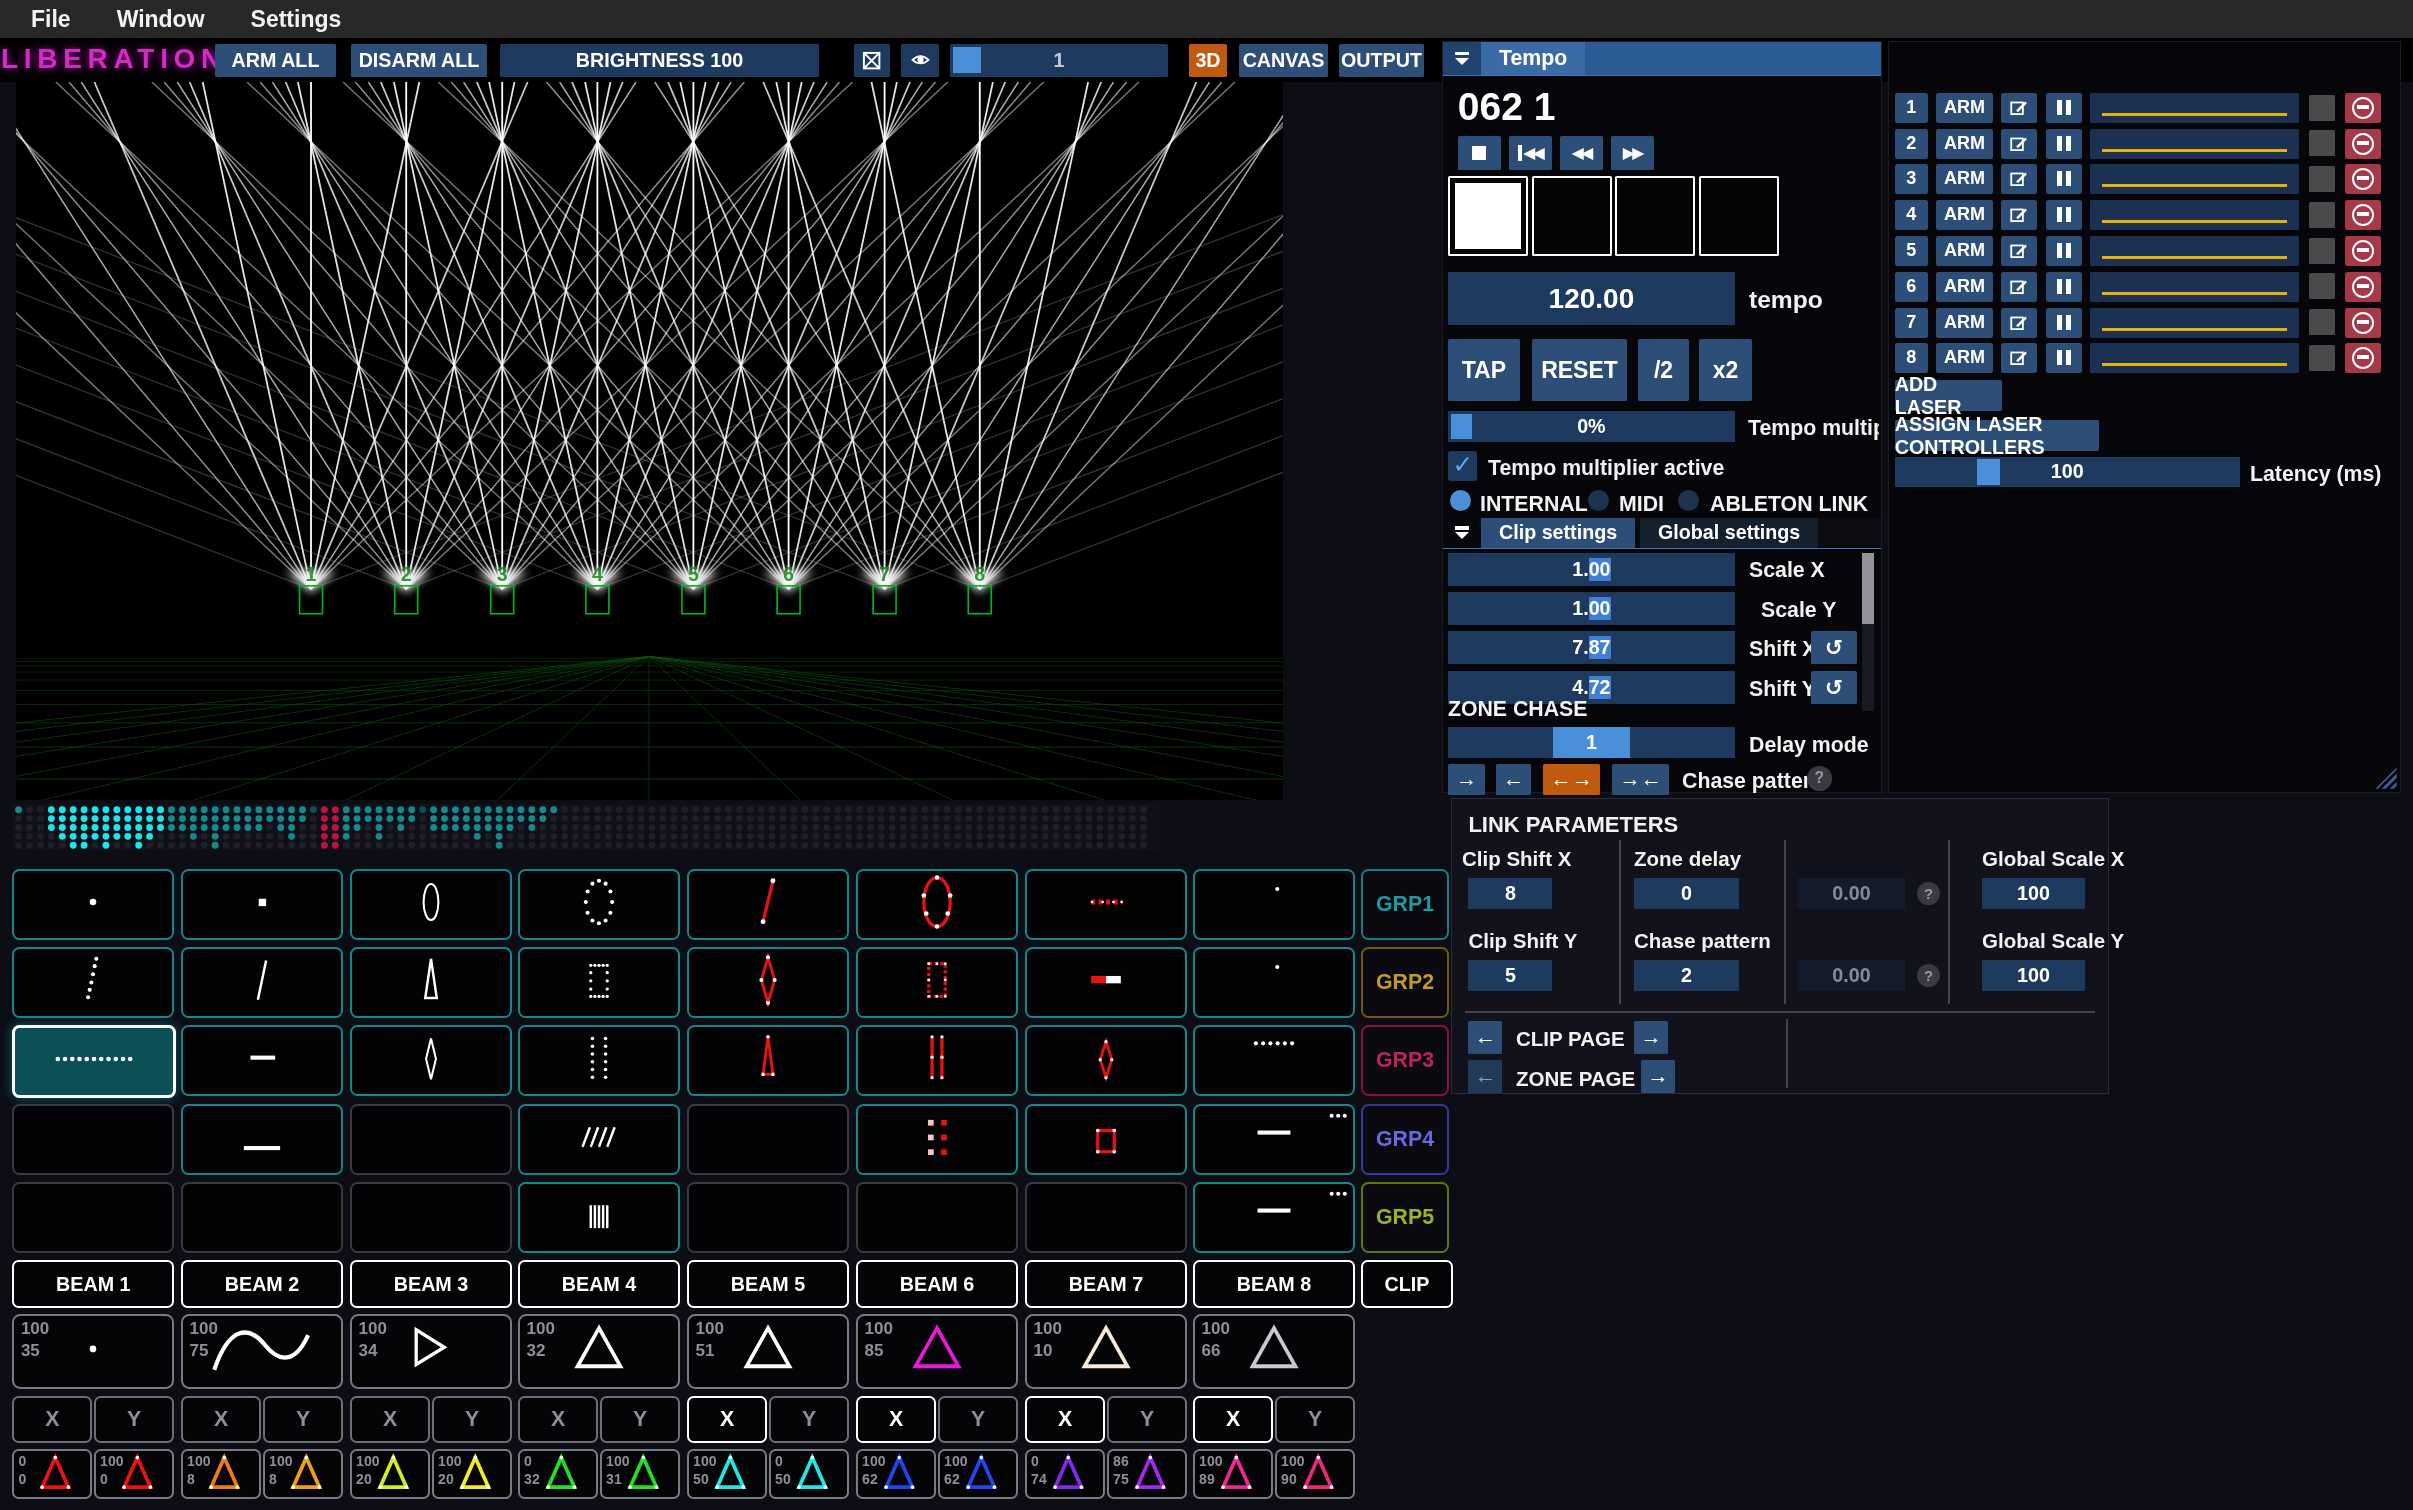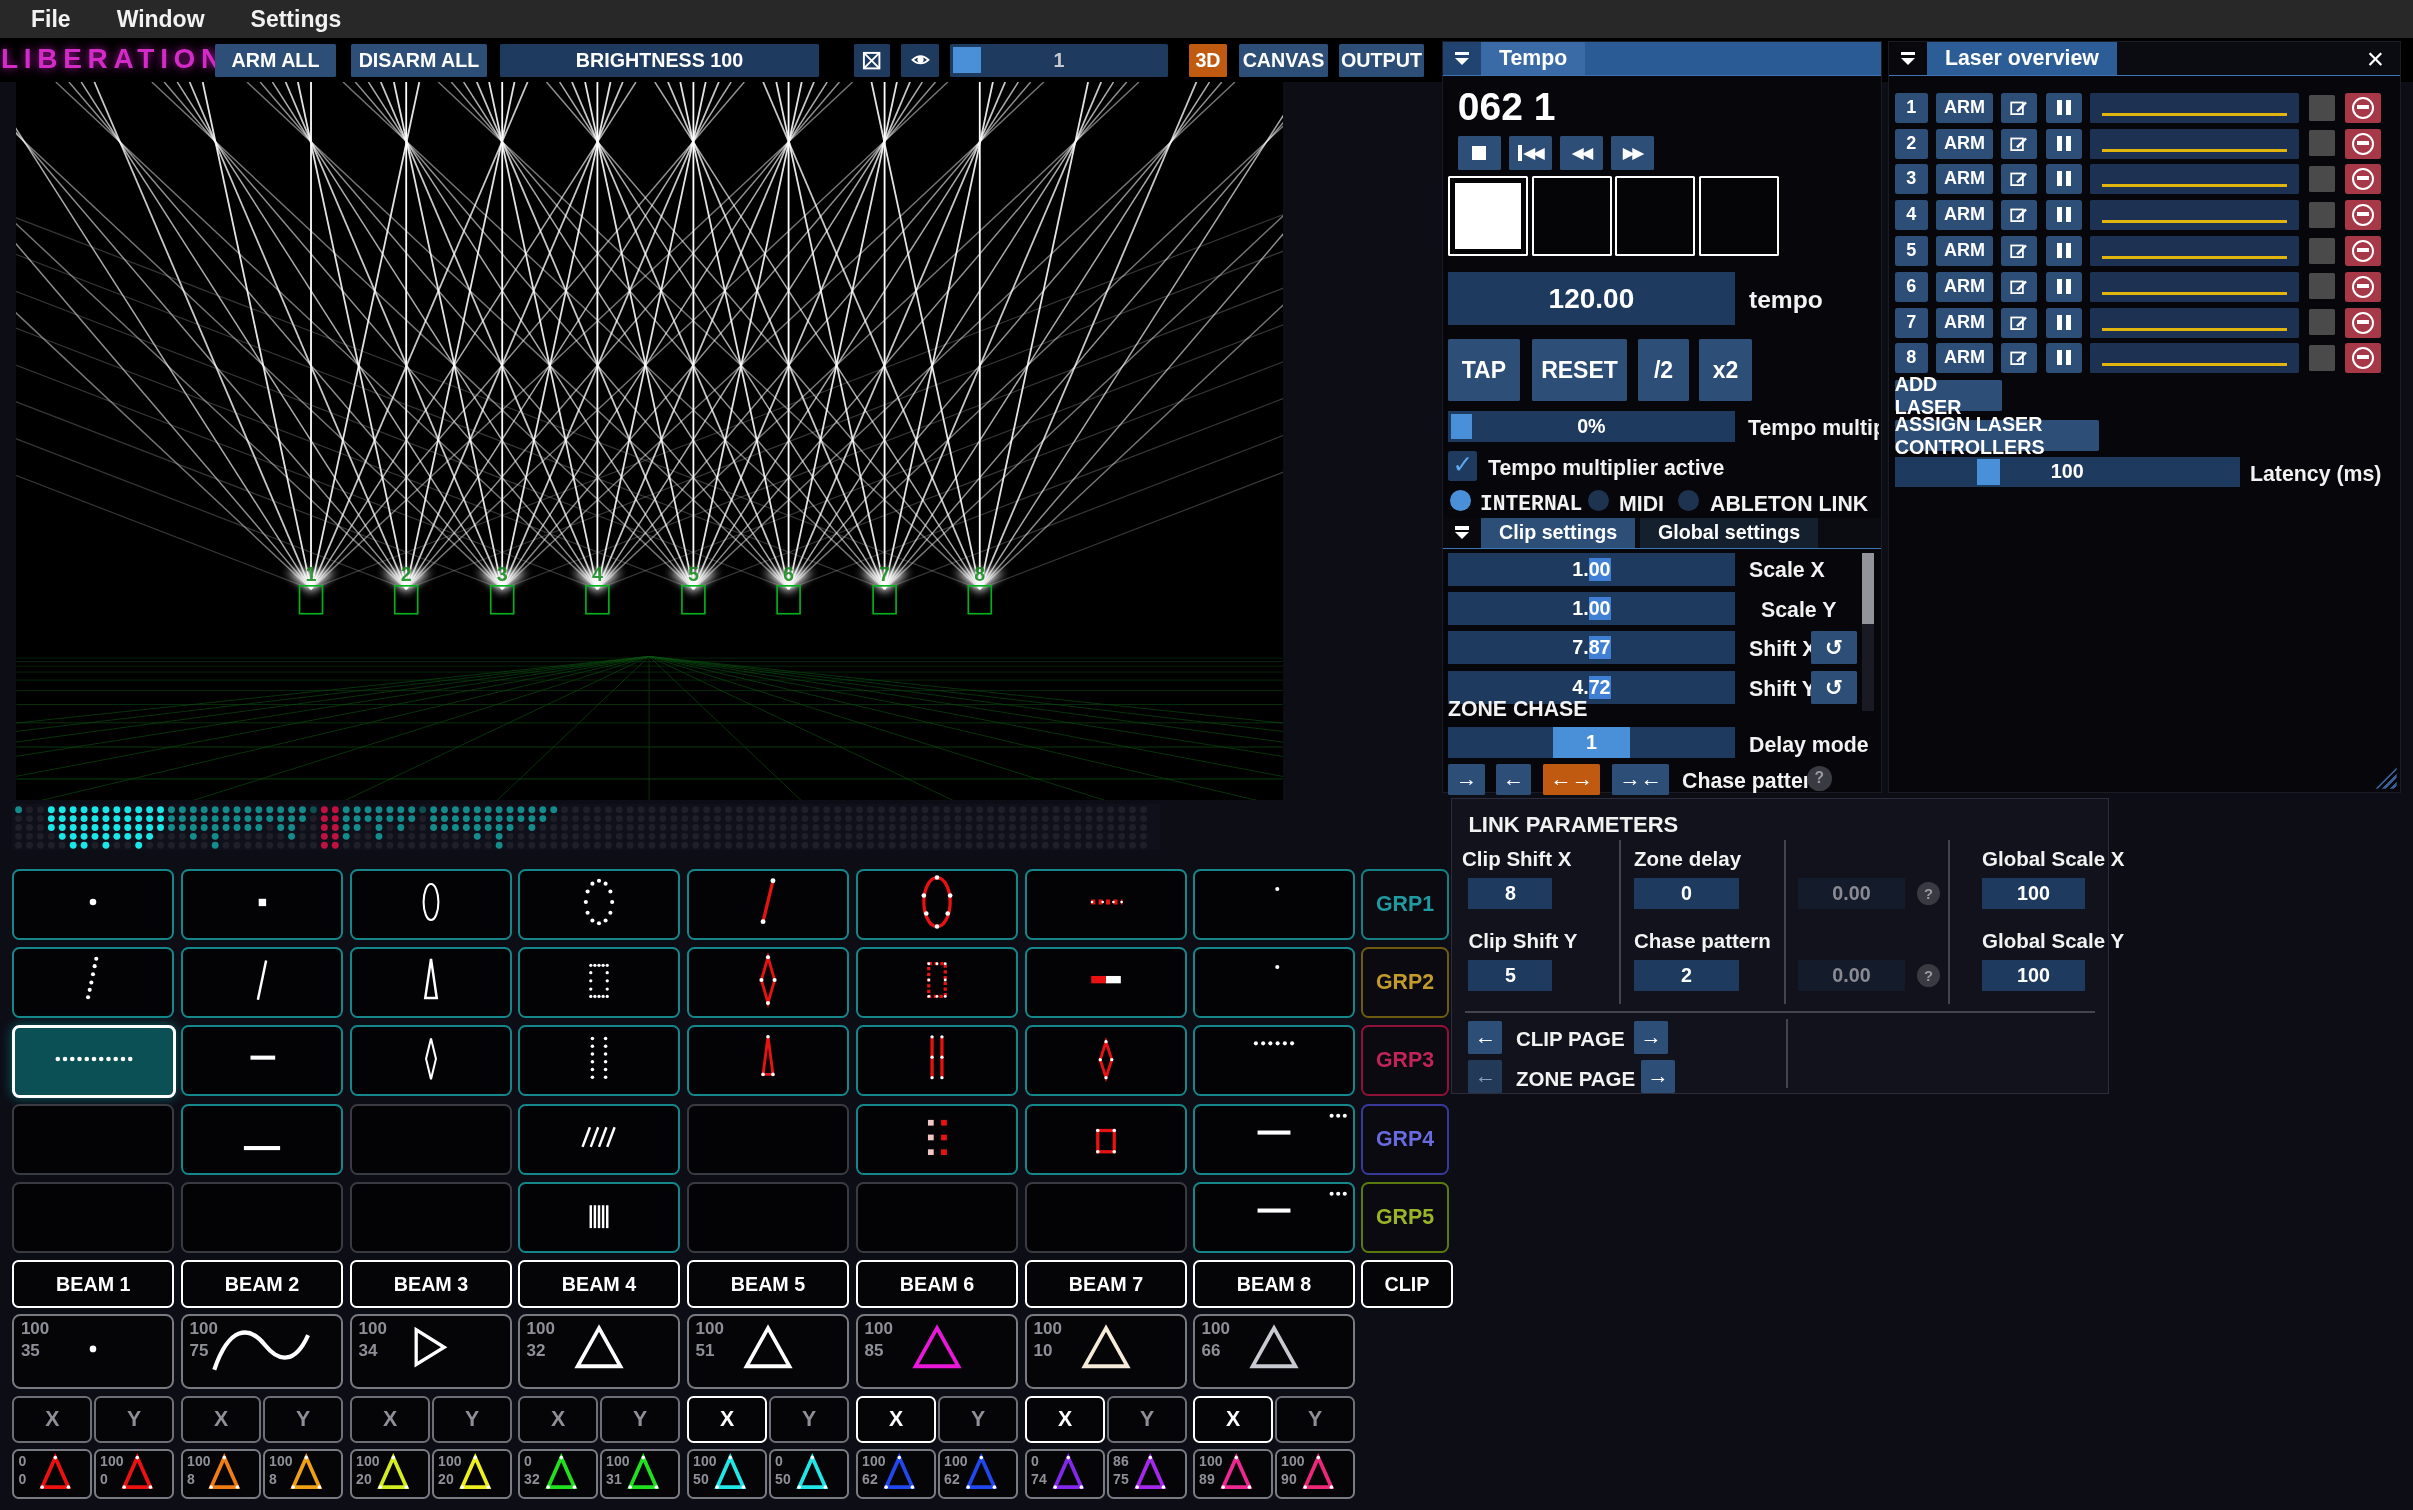--- a/index.html
+++ b/index.html
@@ -1276,21 +1276,21 @@
       <div class="abs handle" style="left:3.3px;top:3.3px;width:21.3px;height:24.6px;"></div>
       <span>0%</span>
     </div>
     <div class="abs" style="left:305px;top:369px;width:131px;height:31px;overflow:hidden;">
       <div class="lbl" style="left:0;top:4.9px;">Tempo multiplier</div>
     </div>
     <div class="abs navy" style="left:4.9px;top:409px;width:29.6px;height:29.6px;border-radius:2.5px;color:#5fa8ef;font-size:24.6px;font-weight:bold;text-align:center;line-height:28px;">✓</div>
     <div class="lbl" style="left:45px;top:414px;">Tempo multiplier active</div>
     <div id="sources">
         <div class="abs" style="left: 6.6px; top: 448px; width: 21.3px; height: 21.3px; border-radius: 50%; background: rgb(74, 144, 217);"></div>
-        <div class="lbl" style="left: 37px; top: 450px; font-family: Liberation Mono, monospace;">INTERNAL</div>
+        <div class="lbl" style="left: 37px; top: 450px;">INTERNAL</div>
         <div class="abs" style="left: 145px; top: 448px; width: 21.3px; height: 21.3px; border-radius: 50%; background: rgb(30, 51, 80);"></div>
         <div class="lbl" style="left: 176px; top: 450px;">MIDI</div>
         <div class="abs" style="left: 235px; top: 448px; width: 21.3px; height: 21.3px; border-radius: 50%; background: rgb(30, 51, 80);"></div>
         <div class="lbl" style="left: 267px; top: 450px;">ABLETON LINK</div>
       </div>
     <div class="tabbar" style="top:476px;height:29.6px;">
       <div class="collapse" style="height:29.6px;">
           <div class="b1"></div>
           <div class="b2"></div>
         </div>
@@ -1323,28 +1323,20 @@
         <div class="bluebtn abs" style="left: 4.9px; top: 722px; width: 37px; height: 31px; font-size: 21.3px;">→</div>
         <div class="bluebtn abs" style="left: 53px; top: 722px; width: 35px; height: 31px; font-size: 21.3px;">←</div>
         <div class="bluebtn abs" style="left: 100px; top: 722px; width: 57px; height: 31px; font-size: 21.3px; background: rgb(192, 90, 16);">←→</div>
         <div class="bluebtn abs" style="left: 169px; top: 722px; width: 57px; height: 31px; font-size: 21.3px;">→←</div>
       </div>
     <div class="lbl" style="left:239px;top:727px;">Chase pattern</div>
     <div class="abs qmark" style="left:364px;top:724px;width:24.6px;height:24.6px;font-size:15.6px;">?</div>
   </div>
 
   <div class="abs panel" style="left:1888px;top:41px;width:513px;height:752px;">
-    <div class="tabbar">
-      <div class="collapse">
-          <div class="b1"></div>
-          <div class="b2"></div>
-        </div>
-      <div class="tab" style="background:#2d5d97;">Laser overview</div>
-      <div class="abs" style="right:8.2px;top:0;width:33px;height:33px;font-size:29.6px;display:flex;align-items:center;justify-content:center;">×</div>
-    </div>
     <div id="laserrows">
         <div class="lbox" style="left: 5.7px; top: 51px; width: 33px; height: 29.6px; font-size: 18px;">1</div>
         <div class="lbox" style="left: 47px; top: 51px; width: 57px; height: 29.6px; font-size: 18px;">ARM</div>
         <div class="lbox" style="left: 112px; top: 51px; width: 36px; height: 29.6px;">
           <svg width="19.7" height="19.7" viewBox="0 0 22 22">
             <rect x="2.5" y="5" width="13" height="13" fill="none" stroke="#fff" stroke-width="2"></rect>
             <path d="M8 14 L18 4 L20 6 L10 16 Z" fill="#fff"></path>
           </svg>
         </div>
         <div class="lbox" style="left: 157px; top: 51px; width: 36px; height: 29.6px;">

